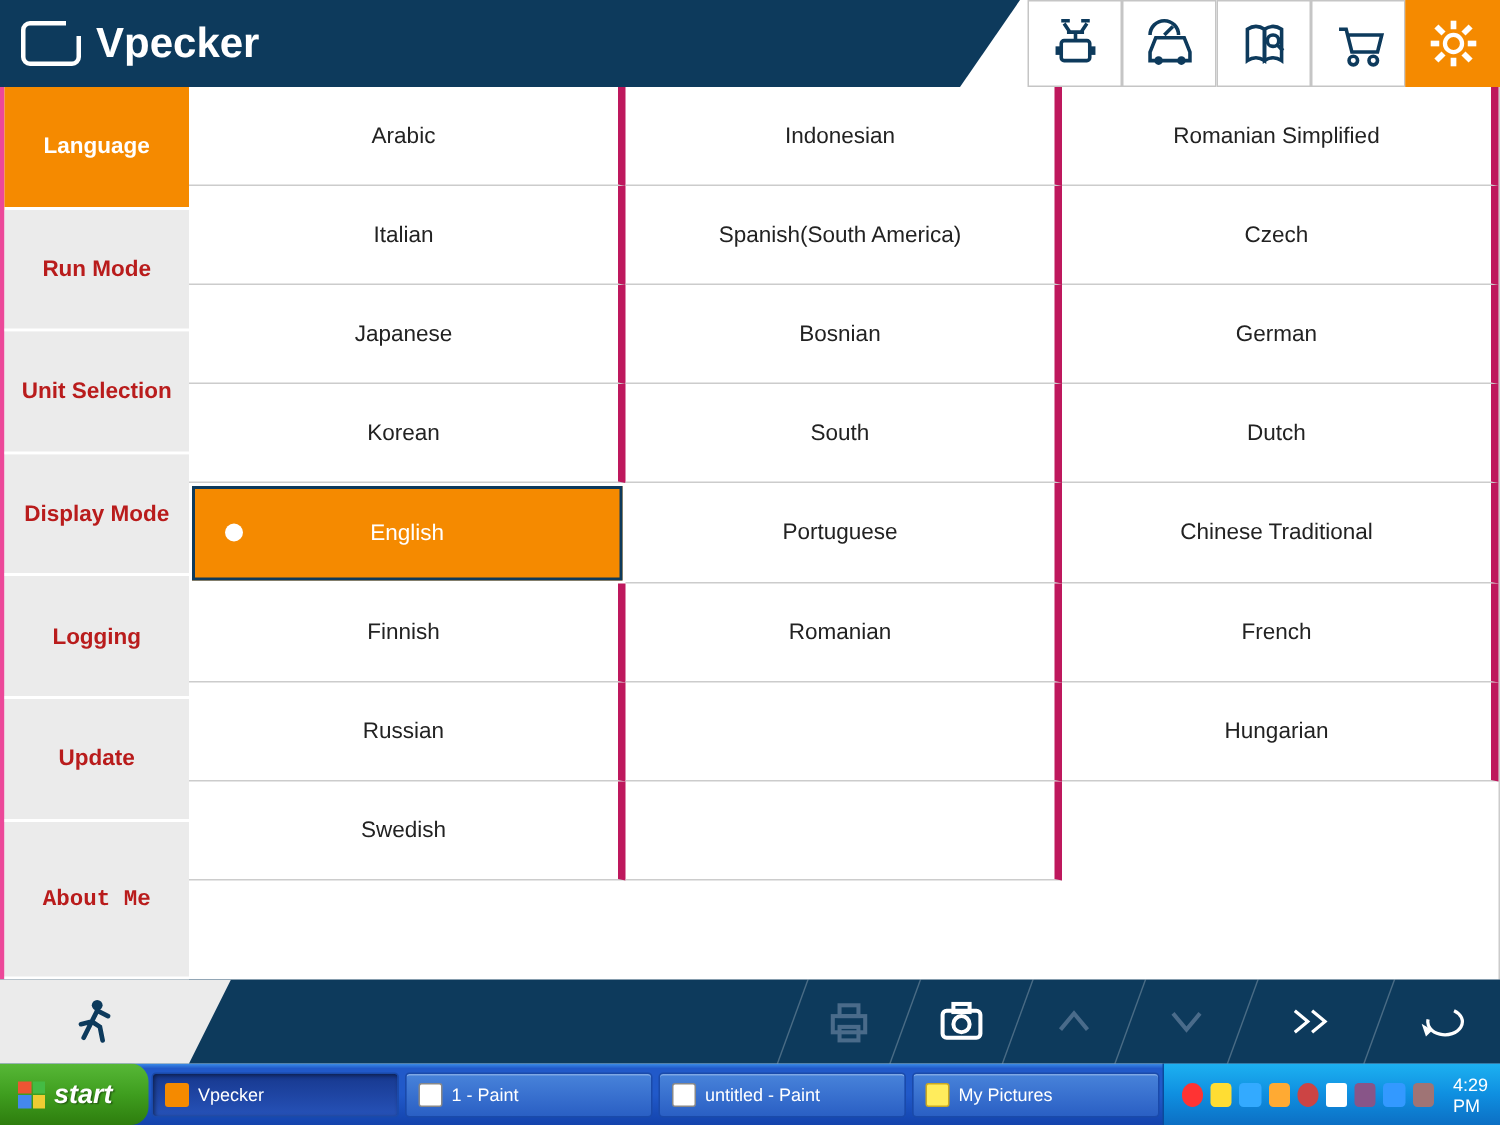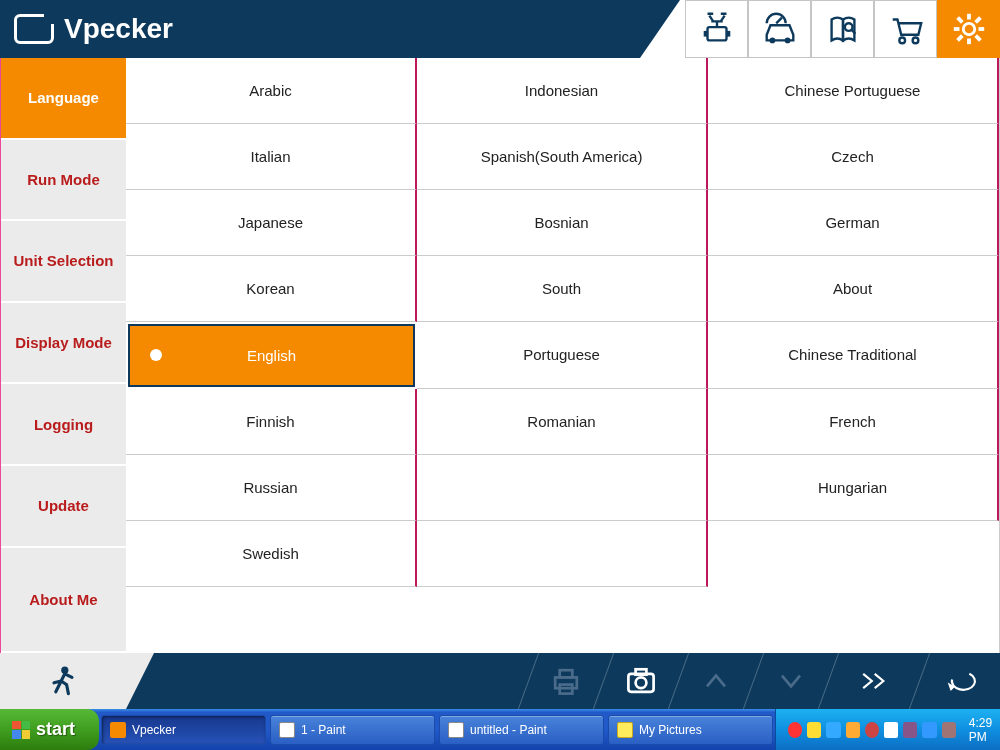--- a/index.html
+++ b/index.html
@@ -92,50 +92,50 @@
   
   .body {
     flex: 1;
     display: flex;
     border-right: 1px solid #ccc;
   }
   .sidebar {
     width: 126px;
     display: flex;
     flex-direction: column;
-    border-left: 1px solid #ec4899;
+    border-left: 3px solid #ec4899;
   }
   .side-item {
     flex: 1;
     display: flex;
     align-items: center;
     justify-content: center;
     background: #ebebeb;
     border-bottom: 2px solid #fff;
     font-size: 15px;
     font-weight: bold;
     color: #b91c1c;
     cursor: pointer;
     text-align: center;
     padding: 0 4px;
   }
   .side-item.active {
     background: #f58a00;
     color: #fff;
   }
-  .side-item:last-child { flex: 1.3; }
+  .side-item:last-child { flex: 1.3; font-family: Liberation Mono, monospace; }
 
   .grid {
     flex: 1;
     display: grid;
     grid-template-columns: repeat(3, 1fr);
     grid-template-rows: repeat(9, 1fr);
   }
   .cell {
-    border-right: 2px solid #be185d;
+    border-right: 5px solid #be185d;
     border-bottom: 1px solid #ccc;
     display: flex;
     align-items: center;
     justify-content: center;
     font-size: 15px;
     color: #222;
     cursor: pointer;
     position: relative;
   }
   .cell.selected {
@@ -213,20 +213,21 @@
   .start {
     height: 100%;
     padding: 0 24px 0 12px;
     background: linear-gradient(to bottom, #57b837 0%, #3f9e1f 50%, #2e7d0e 100%);
     border-radius: 0 12px 12px 0;
     display: flex;
     align-items: center;
     gap: 6px;
     color: #fff;
     font-weight: bold;
+    font-style: italic;
     font-size: 18px;
     cursor: pointer;
     text-shadow: 1px 1px 1px rgba(0,0,0,0.4);
   }
   .winlogo {
     width: 18px; height: 18px;
     display: grid;
     grid-template: 1fr 1fr / 1fr 1fr;
     gap: 1px;
   }
@@ -337,30 +338,30 @@
       <div class="side-item">Run Mode</div>
       <div class="side-item">Unit Selection</div>
       <div class="side-item">Display Mode</div>
       <div class="side-item">Logging</div>
       <div class="side-item">Update</div>
       <div class="side-item">About Me</div>
     </div>
     <div class="grid" id="lang-grid">
         <div class="cell">Arabic</div>
         <div class="cell">Indonesian</div>
-        <div class="cell">Chinese Portuguese</div>
+        <div class="cell">Romanian Simplified</div>
         <div class="cell">Italian</div>
         <div class="cell">Spanish(South America)</div>
         <div class="cell">Czech</div>
         <div class="cell">Japanese</div>
         <div class="cell">Bosnian</div>
         <div class="cell">German</div>
         <div class="cell">Korean</div>
         <div class="cell">South</div>
-        <div class="cell">About</div>
+        <div class="cell">Dutch</div>
         <div class="cell selected">English</div>
         <div class="cell">Portuguese</div>
         <div class="cell">Chinese Traditional</div>
         <div class="cell">Finnish</div>
         <div class="cell">Romanian</div>
         <div class="cell">French</div>
         <div class="cell">Russian</div>
         <div class="cell"></div>
         <div class="cell">Hungarian</div>
         <div class="cell">Swedish</div>

